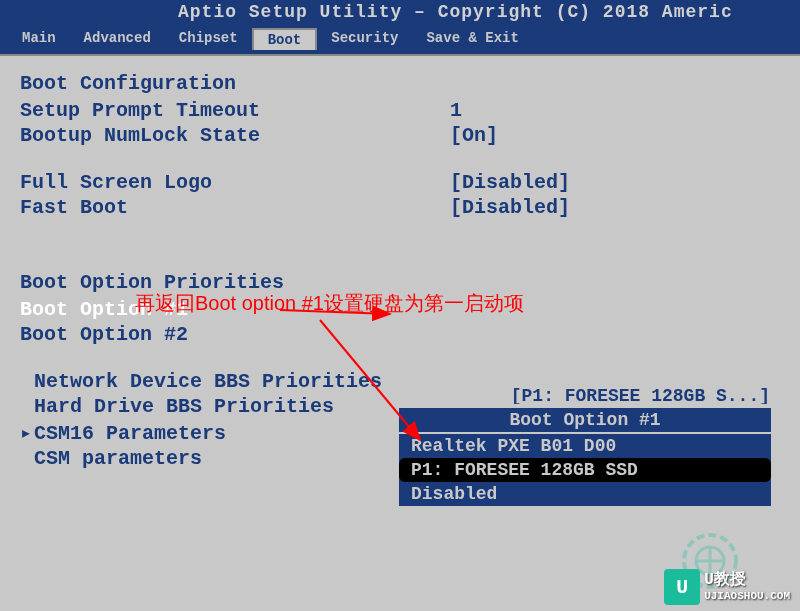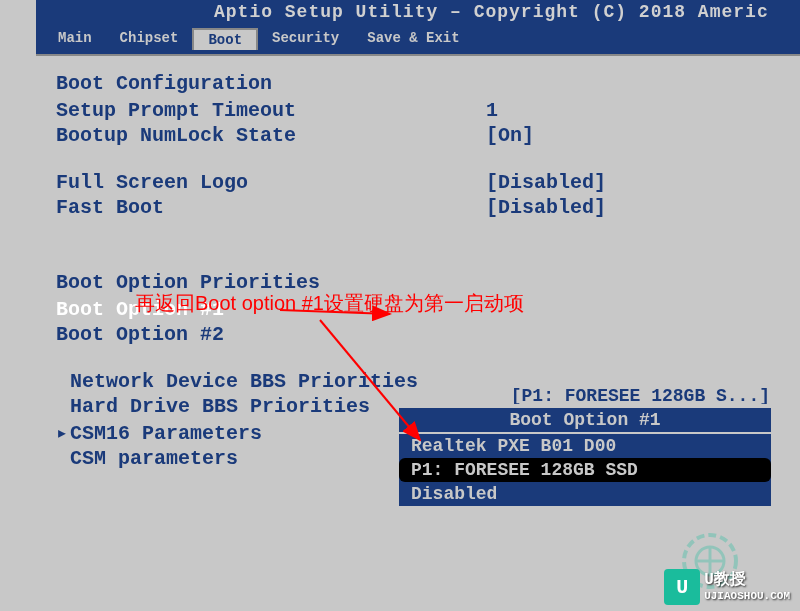--- a/index.html
+++ b/index.html
@@ -10,21 +10,20 @@
       font-family: 'Courier New', monospace;
       font-weight: bold;
       position: relative;
       overflow: hidden;
     }
     .bios-screen {
       width: 100%;
       height: 100%;
       background: #c8c8c8;
       position: relative;
-      padding-left: 36px;
     }
     .title-bar {
       background: #1a3a7a;
       color: #d0d0d0;
       padding: 2px 8px;
       font-size: 18px;
       letter-spacing: 1px;
       text-align: left;
       white-space: nowrap;
       overflow: hidden;
@@ -169,20 +168,21 @@
 </head>
 <body>
 
 <div class="bios-screen">
   <div class="title-bar">
     <span style="display:inline-block;width:170px;"></span><span>Aptio Setup Utility – Copyright (C) 2018 Americ</span>
   </div>
 
   <div class="menu-bar">
     <span class="menu-item">Main</span>
+    <span class="menu-item">Advanced</span>
     <span class="menu-item">Chipset</span>
     <span class="menu-item active">Boot</span>
     <span class="menu-item">Security</span>
     <span class="menu-item">Save &amp; Exit</span>
   </div>
 
   <div class="content-area">
     <div class="section-header">Boot Configuration</div>
     <div class="setting-row">
       <span class="setting-label">Setup Prompt Timeout</span>

